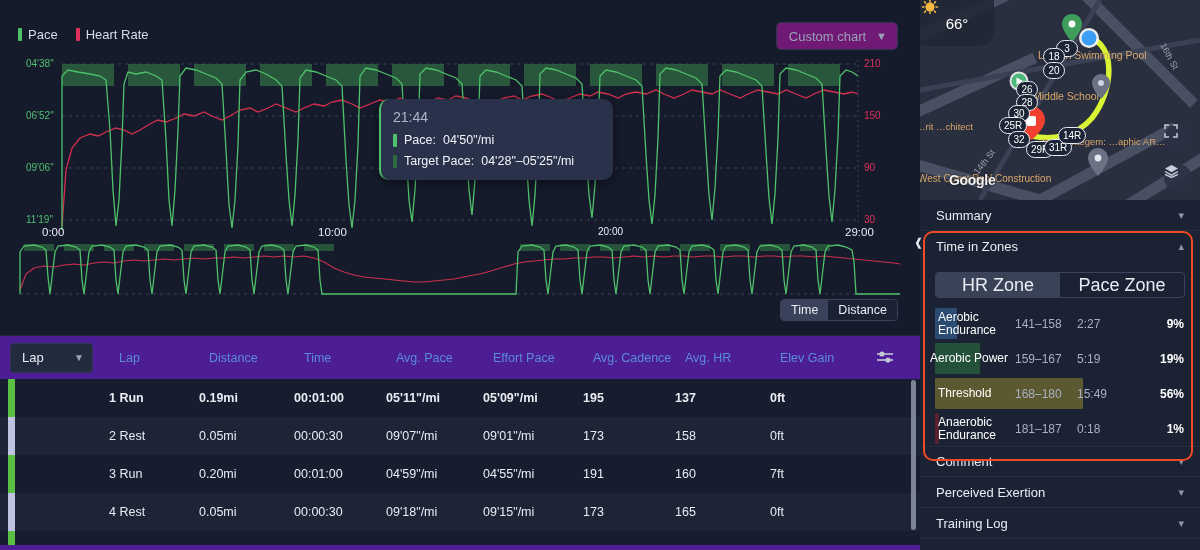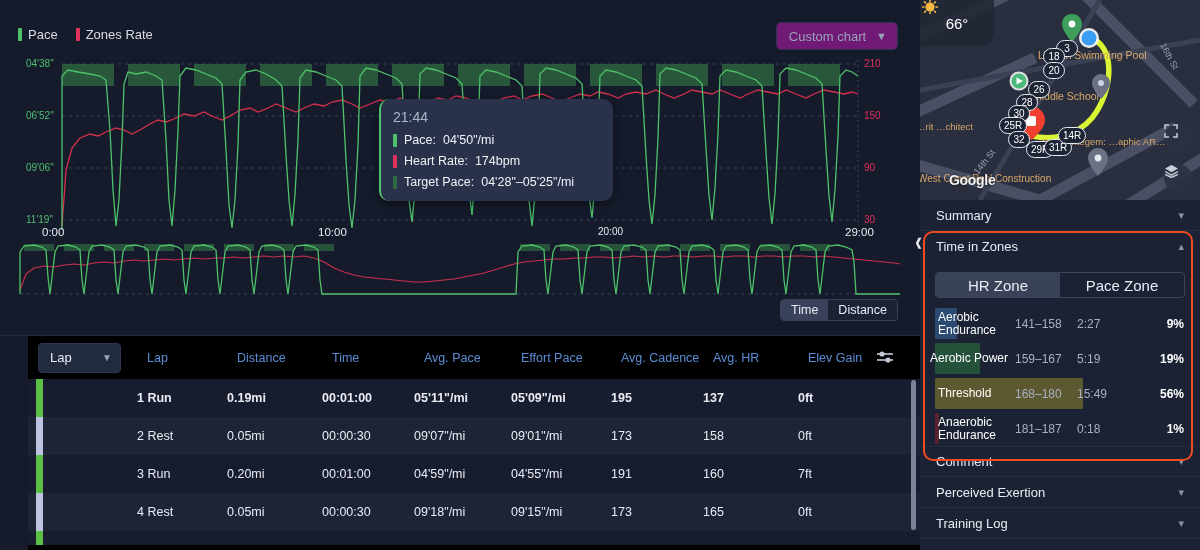--- a/index.html
+++ b/index.html
@@ -50,21 +50,21 @@
 
   .td-toggle {
     position:absolute; right:22px; top:299px;
     display:flex; border:1px solid #39425a; border-radius:4px; overflow:hidden; height:22px;
   }
   .td-toggle div { padding:0 10px; font-size:12.5px; display:flex; align-items:center; cursor:pointer; color:#e9ecf3; }
   .td-toggle .on { background:#39425a; }
   .td-toggle .off { background:#1b2233; }
 
   
-  .table-card { flex:1; background:#000000; position:relative; overflow:hidden;margin-left:28px; }
+  .table-card { flex:1; background:#4c1d95; position:relative; overflow:hidden; }
   .table-head { height:43px; display:flex; align-items:center; position:relative; padding-left:10px; }
   .lap-select {
     width:83px; height:30px; background:#222a3e; border:1px solid #2d364d; border-radius:4px;
     display:flex; align-items:center; justify-content:space-between; padding:0 8px 0 11px;
     color:#e9ecf3; font-size:13px; cursor:pointer; flex:none;
   }
   .lap-select .chev { font-size:10px; color:#9aa3b8; }
   .cols { display:flex; flex:1; }
   .cols div { color:#5b8dd6; font-size:12.5px; text-align:left; }
   .filter-icon { position:absolute; right:26px; top:14px; cursor:pointer; }
@@ -106,21 +106,21 @@
 
   
   .acc-row {
     height:31px; border-bottom:1px solid #262d41; display:flex; align-items:center;
     justify-content:space-between; padding:0 16px; cursor:pointer; font-size:13px; color:#e9ecf3;
   }
   .acc-row .chev { color:#8b93a7; font-size:11px; }
 
   .zones-box { position:relative; }
   .zone-tabs { display:flex; margin:10px 15px 8px 15px; border:1px solid #3b445c; border-radius:4px; overflow:hidden; height:26px; }
-  .zone-tabs div { flex:1; display:flex; align-items:center; justify-content:center; font-size:15px; cursor:pointer; color:#e9ecf3; }
+  .zone-tabs div { flex:1; display:flex; align-items:center; justify-content:center; font-size:18px; cursor:pointer; color:#e9ecf3; }
   .zone-tabs .on { background:#3a4257; }
   .zone-tabs .off { background:transparent; }
 
   .zrow { position:relative; height:35px; display:flex; align-items:center; }
   .zfill { position:absolute; left:15px; top:2px; height:31px; border-radius:1px; }
   .zname { position:relative; width:95px; padding-left:18px; font-size:12px; line-height:13px; color:#fff; z-index:2; }
   .zrange { position:relative; width:62px; font-size:12px; color:#a8b0c2; z-index:2; text-align:left; }
   .ztime { position:relative; width:52px; font-size:12px; color:#a8b0c2; z-index:2; text-align:left; }
   .zpct { position:relative; flex:1; font-size:12px; color:#fff; font-weight:bold; text-align:right; padding-right:16px; z-index:2; }
 
@@ -139,21 +139,21 @@
 
     <div class="chart-card">
 
       <div class="legend">
         <div class="legend-item">
           <span class="swatch" style="background:#4ec26a"></span>
           <span>Pace</span>
         </div>
         <div class="legend-item">
           <span class="swatch" style="background:#e0315c"></span>
-          <span>Zones Rate</span>
+          <span>Heart Rate</span>
         </div>
       </div>
 
       <div class="chart-select">
         <span>Custom chart</span>
         <span class="chev">▼</span>
       </div>
 
       <div class="plot-wrap">
         <svg class="plot-svg" width="920" height="180" viewBox="0 0 920 180">
@@ -274,25 +274,20 @@
       </div>
 
       <div class="tooltip">
         <div class="tt-time">21:44</div>
         <div class="tt-row">
           <span class="tt-dot" style="background:#4ec26a"></span>
           <span class="tt-label">Pace:</span>
           <span>04'50"/mi</span>
         </div>
         <div class="tt-row">
-          <span class="tt-dot" style="background:#e0315c"></span>
-          <span class="tt-label">Heart Rate:</span>
-          <span>174bpm</span>
-        </div>
-        <div class="tt-row">
           <span class="tt-dot" style="background:#2e6b41"></span>
           <span class="tt-label">Target Pace:</span>
           <span>04'28"–05'25"/mi</span>
         </div>
       </div>
 
       <div class="td-toggle">
         <div class="on">Time</div>
         <div class="off">Distance</div>
       </div>
@@ -433,21 +428,21 @@
         <circle cx="99" cy="81" r="7.5" fill="#4cb87a"></circle>
         <path d="M96.5 77.5 L103 81 L96.5 84.5 Z" fill="#ffffff"></path>
 
         <path d="M102 115 c0,-7.5 6,-13.5 13.5,-13.5 c7.5,0 13.5,6 13.5,13.5 c0,9 -13.5,20 -13.5,20 c0,0 -13.5,-11 -13.5,-20 z" fill="#f0402f" transform="translate(-4,5)"></path>
         <rect x="106" y="116" width="10" height="10" rx="2" fill="#ffffff"></rect>
       </svg>
 
       <div class="marker" style="left:136px;top:40px;">3</div>
       <div class="marker" style="left:123px;top:48px;">18</div>
       <div class="marker" style="left:123px;top:62px;">20</div>
-      <div class="marker" style="left:108px;top:81px;">26</div>
+      <div class="marker" style="left:96px;top:81px;">26</div>
       <div class="marker" style="left:96px;top:94px;">28</div>
       <div class="marker" style="left:88px;top:105px;">30</div>
       <div class="marker" style="left:79px;top:117px;">25R</div>
       <div class="marker" style="left:88px;top:131px;">32</div>
       <div class="marker" style="left:106px;top:141px;">29R</div>
       <div class="marker" style="left:124px;top:139px;">31R</div>
       <div class="marker" style="left:138px;top:127px;">14R</div>
 
       <div class="weather">
         <svg width="20" height="16" viewBox="0 0 20 16">

